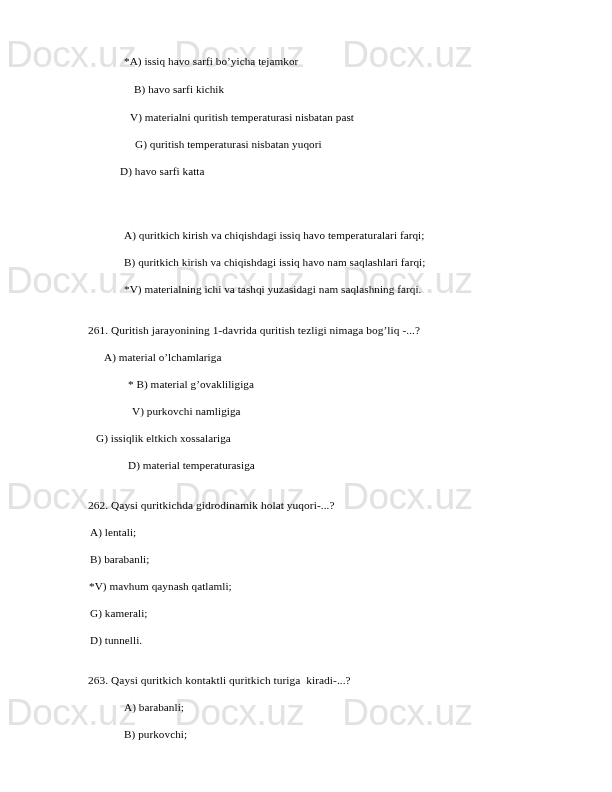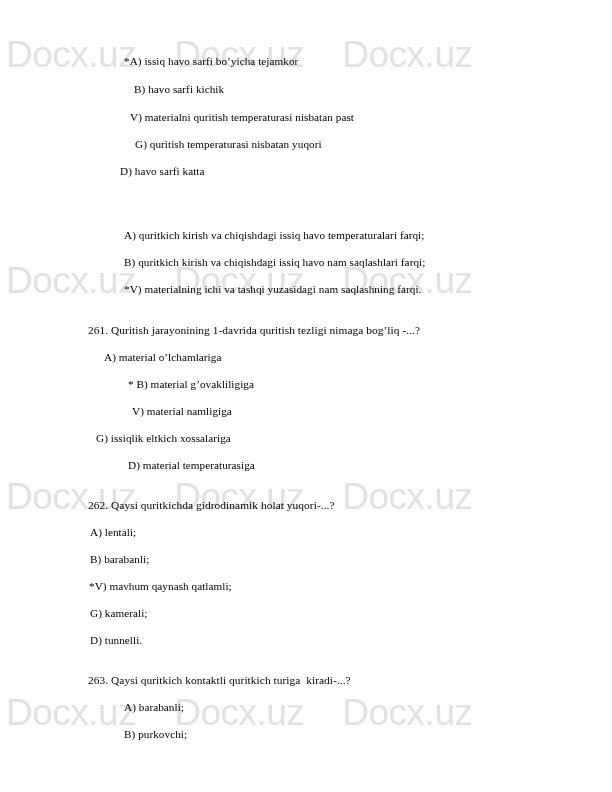--- a/index.html
+++ b/index.html
@@ -100,21 +100,21 @@
       <div class="line" style="left: 134px; top: 82px; text-align: center;">B) havo sarfi kichik</div>
       <div class="line" style="left: 135px; top: 137px;">G) quritish temperaturasi nisbatan yuqori</div>
       <div class="line" style="left: 130px; top: 110px;">V) materialni quritish temperaturasi nisbatan past</div>
       <div class="line" style="left: 120px; top: 164px; text-align: right;">D) havo sarfi katta</div>
       <div class="line" style="left: 124px; top: 228px;">A) quritkich kirish va chiqishdagi issiq havo temperaturalari farqi;</div>
       <div class="line" style="left: 124px; top: 282px;">*V) materialning ichi va tashqi yuzasidagi nam saqlashning farqi.</div>
       <div class="line" style="left: 124px; top: 255px;">B) quritkich kirish va chiqishdagi issiq havo nam saqlashlari farqi;</div>
       <div class="line qline" style="left: 88px; top: 323px; text-align: center;">261. Quritish jarayonining 1-davrida quritish tezligi nimaga bog’liq -...?</div>
       <div class="line" style="left: 104px; top: 350px;">A) material o’lchamlariga</div>
       <div class="line" style="left: 128px; top: 377px;">* B) material g’ovakliligiga</div>
-      <div class="line" style="left: 132px; top: 404px;">V) material namligiga</div>
+      <div class="line" style="left: 132px; top: 404px;">V) purkovchi namligiga</div>
       <div class="line" style="left: 96px; top: 431px;">G) issiqlik eltkich xossalariga</div>
       <div class="line" style="left: 128px; top: 458px;">D) material temperaturasiga</div>
       <div class="line qline" style="left: 88px; top: 498px;">262. Qaysi quritkichda gidrodinamik holat yuqori-...?</div>
       <div class="line" style="left: 90px; top: 525px;">A) lentali;</div>
       <div class="line" style="left: 90px; top: 552px;">B) barabanli;</div>
       <div class="line" style="left: 89px; top: 579px;">*V) mavhum qaynash qatlamli;</div>
       <div class="line" style="left: 90px; top: 606px;">G) kamerali;</div>
       <div class="line" style="left: 90px; top: 633px;">D) tunnelli.</div>
       <div class="line qline" style="left: 88px; top: 673px;">263. Qaysi quritkich kontaktli quritkich turiga  kiradi-...?</div>
       <div class="line" style="left: 124px; top: 700px;">A) barabanli;</div>

